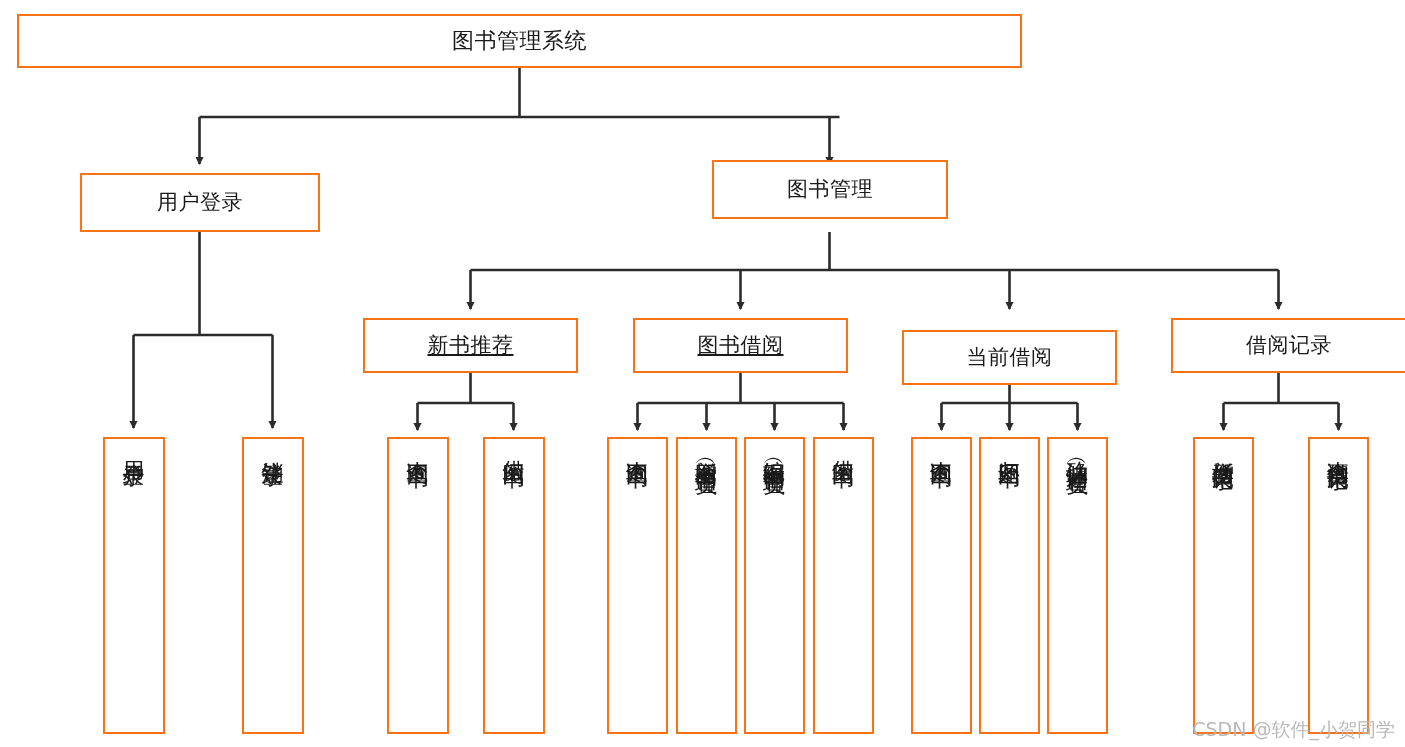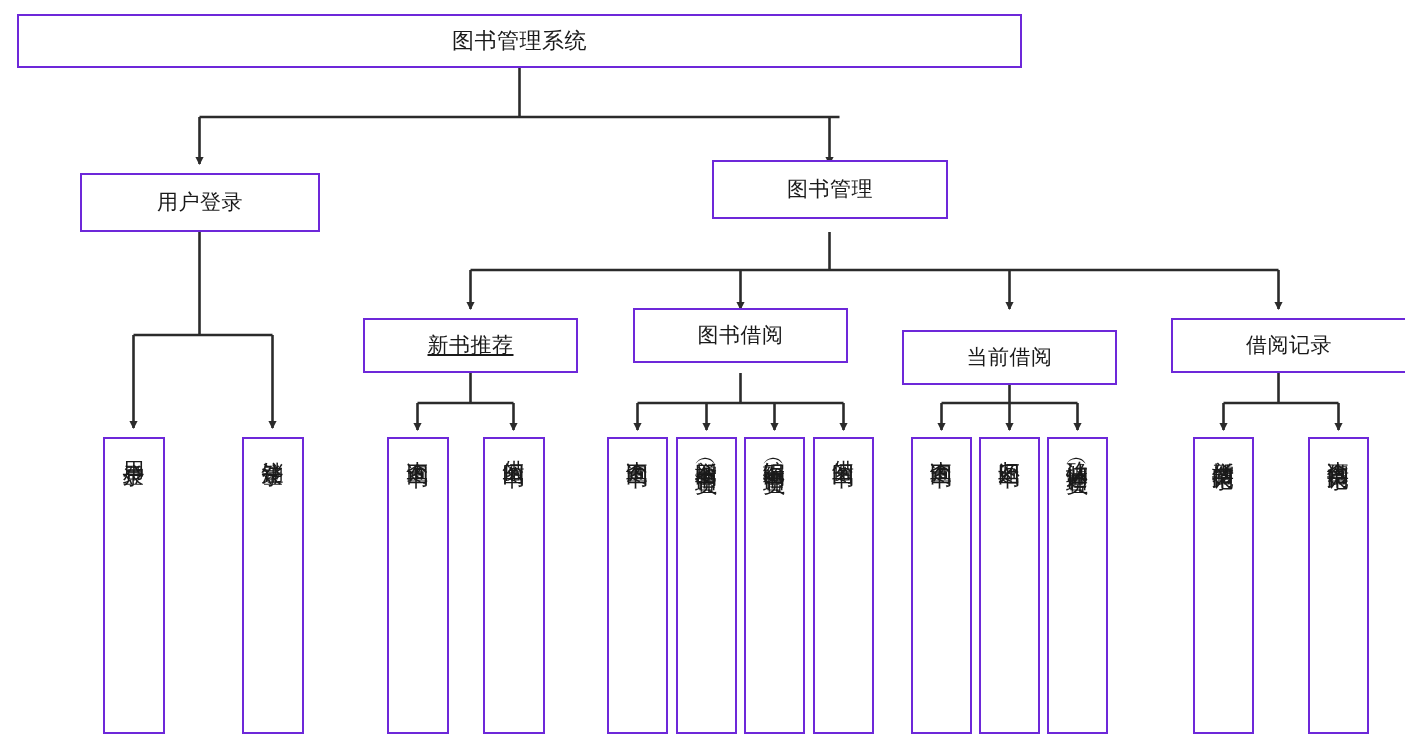--- a/index.html
+++ b/index.html
@@ -23,21 +23,21 @@
     left: 0;
     top: 0;
     width: 1405px;
     height: 747px;
     pointer-events: none;
   }
   .node {
     position: absolute;
     box-sizing: border-box;
     background: #ffffff;
-    border: 2px solid #6d28d9;
+    border: 2px solid #f97316;
     display: flex;
     align-items: center;
     justify-content: center;
     color: #1a1a1a;
     z-index: 3;
   }
   .node .label {
     text-align: center;
     line-height: 1.18;
     white-space: nowrap;
@@ -139,21 +139,21 @@
   <div class="node h" style="left:80px; top:173px; width:240px; height:59px;">
     <span class="label">用户登录</span>
   </div>
   <div class="node h" style="left:712px; top:160px; width:236px; height:59px;">
     <span class="label">图书管理</span>
   </div>
 
   <div class="node h" style="left:363px; top:318px; width:215px; height:55px;text-decoration:underline;">
     <span class="label">新书推荐</span>
   </div>
-  <div class="node h" style="left:633px; top:308px; width:215px; height:55px;">
+  <div class="node h" style="left:633px; top:318px; width:215px; height:55px;text-decoration:underline;">
     <span class="label">图书借阅</span>
   </div>
   <div class="node h" style="left:902px; top:318px; width:215px; height:55px;margin-top:12px;">
     <span class="label">当前借阅</span>
   </div>
   <div class="node h" style="left:1171px; top:318px; width:236px; height:55px;">
     <span class="label">借阅记录</span>
   </div>
 
   <div class="node v" style="left:103px; top:437px; width:62px; height:297px;">
@@ -193,14 +193,15 @@
     <span class="label">确认归还（管理员）</span>
   </div>
 
   <div class="node v" style="left:1193px; top:437px; width:61px; height:297px;">
     <span class="label">新增借阅记录</span>
   </div>
   <div class="node v" style="left:1308px; top:437px; width:61px; height:297px;">
     <span class="label">查询借阅记录</span>
   </div>
 
+  <div class="watermark">CSDN @软件_小贺同学</div>
 
 </div>
 
 </body></html>

